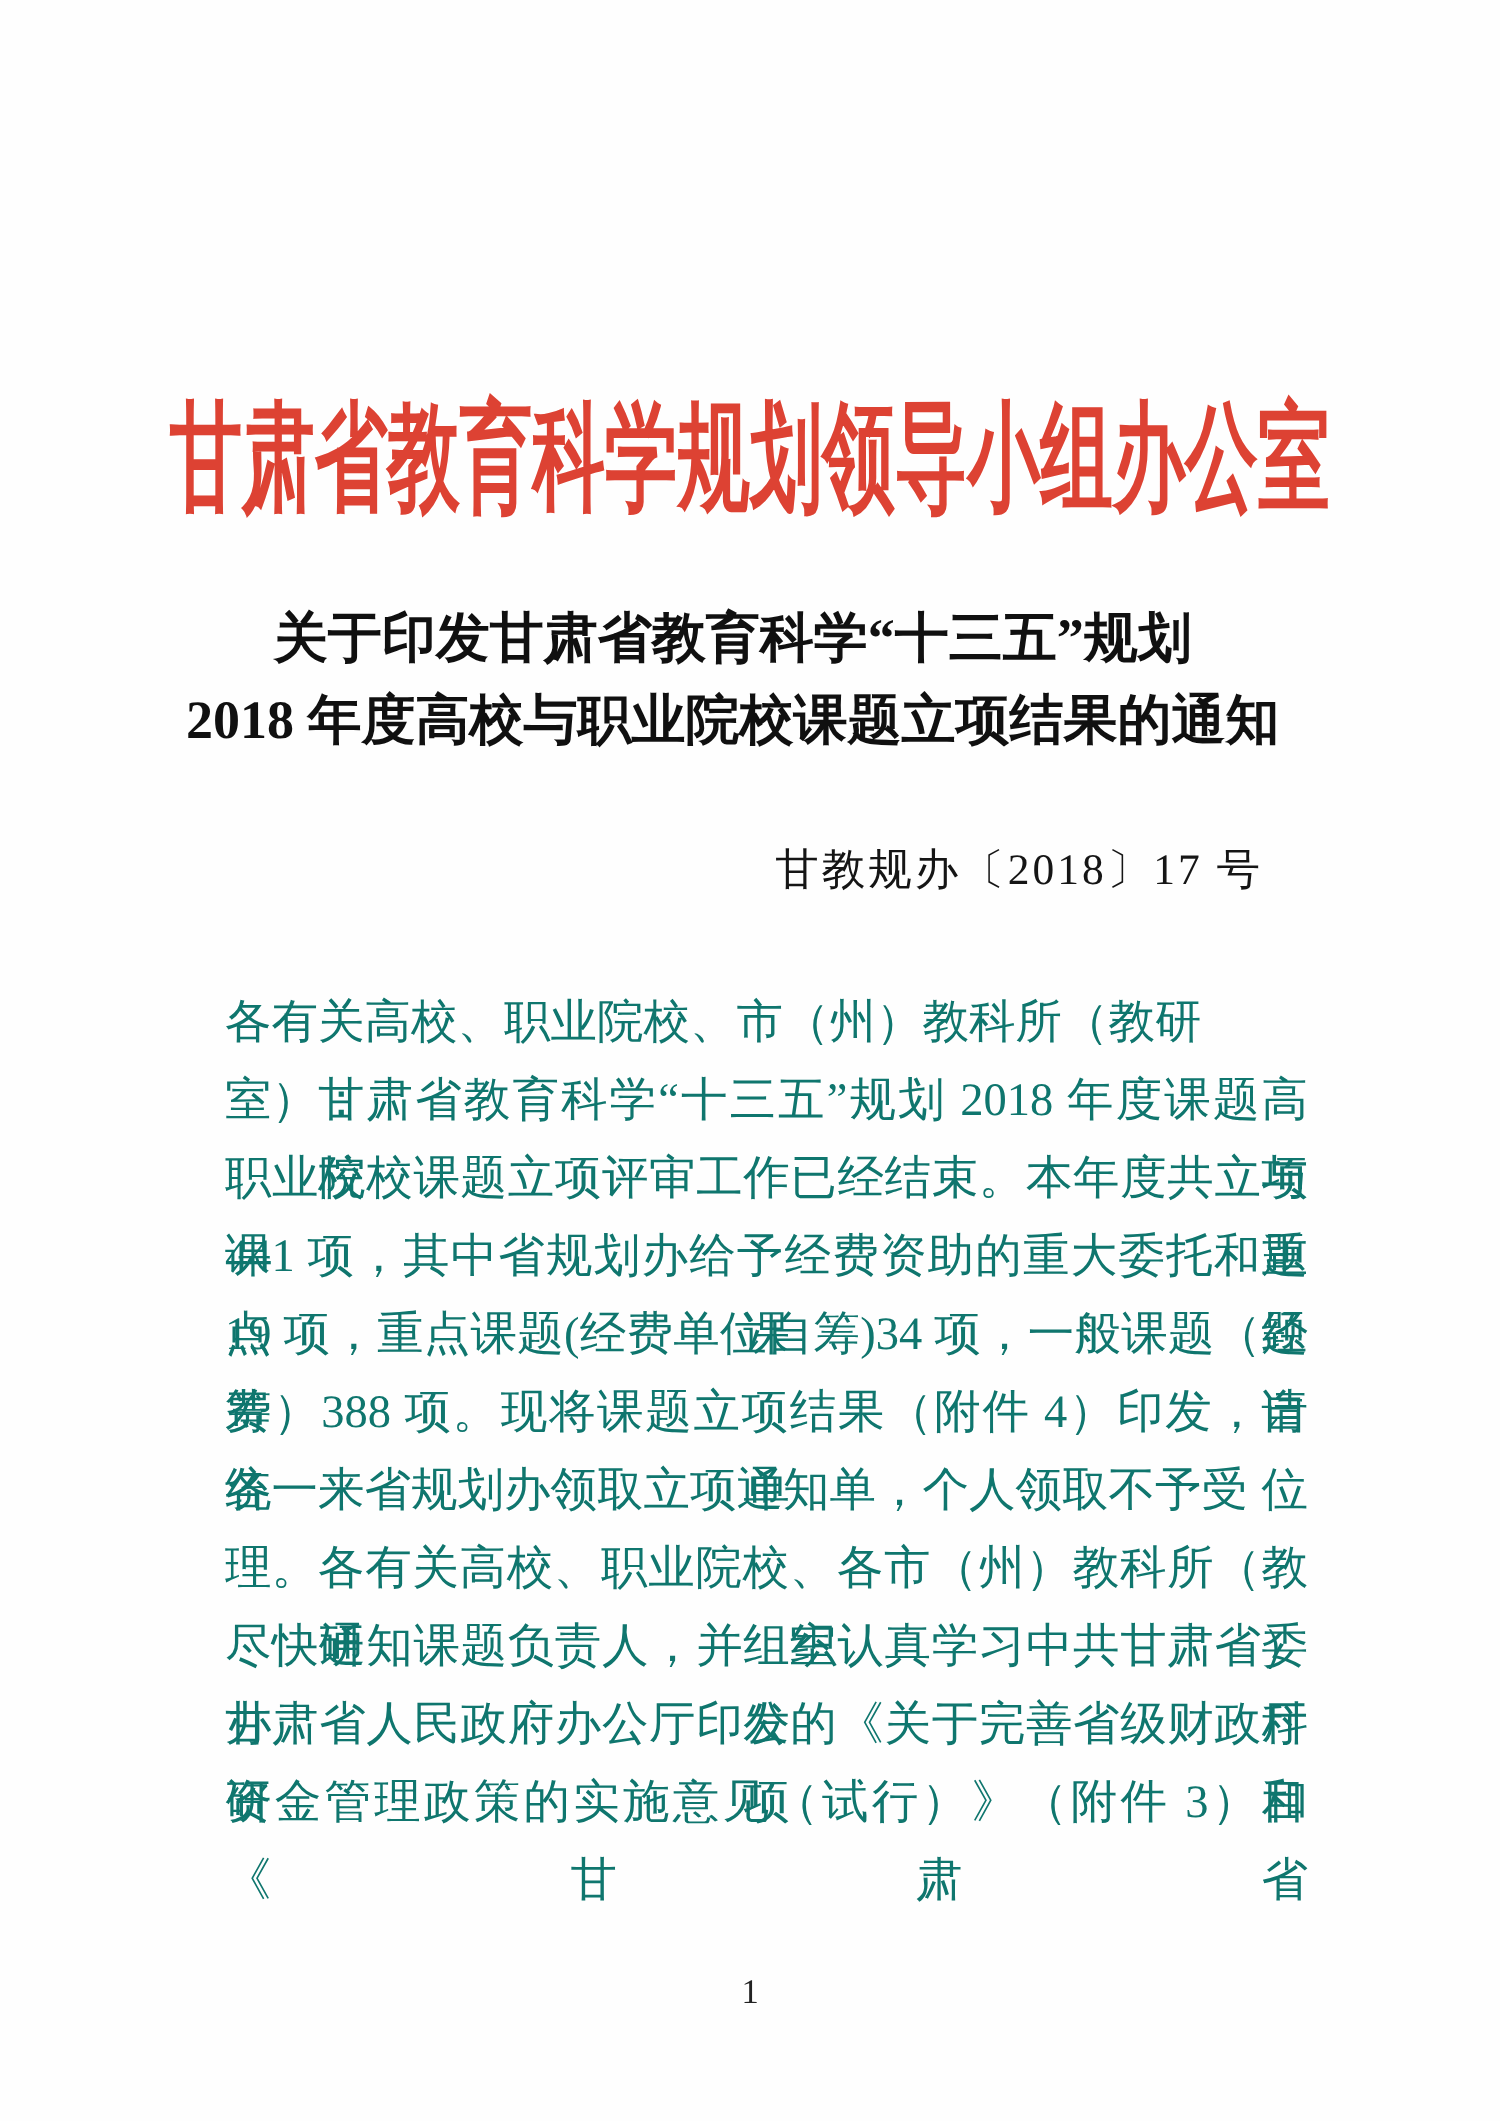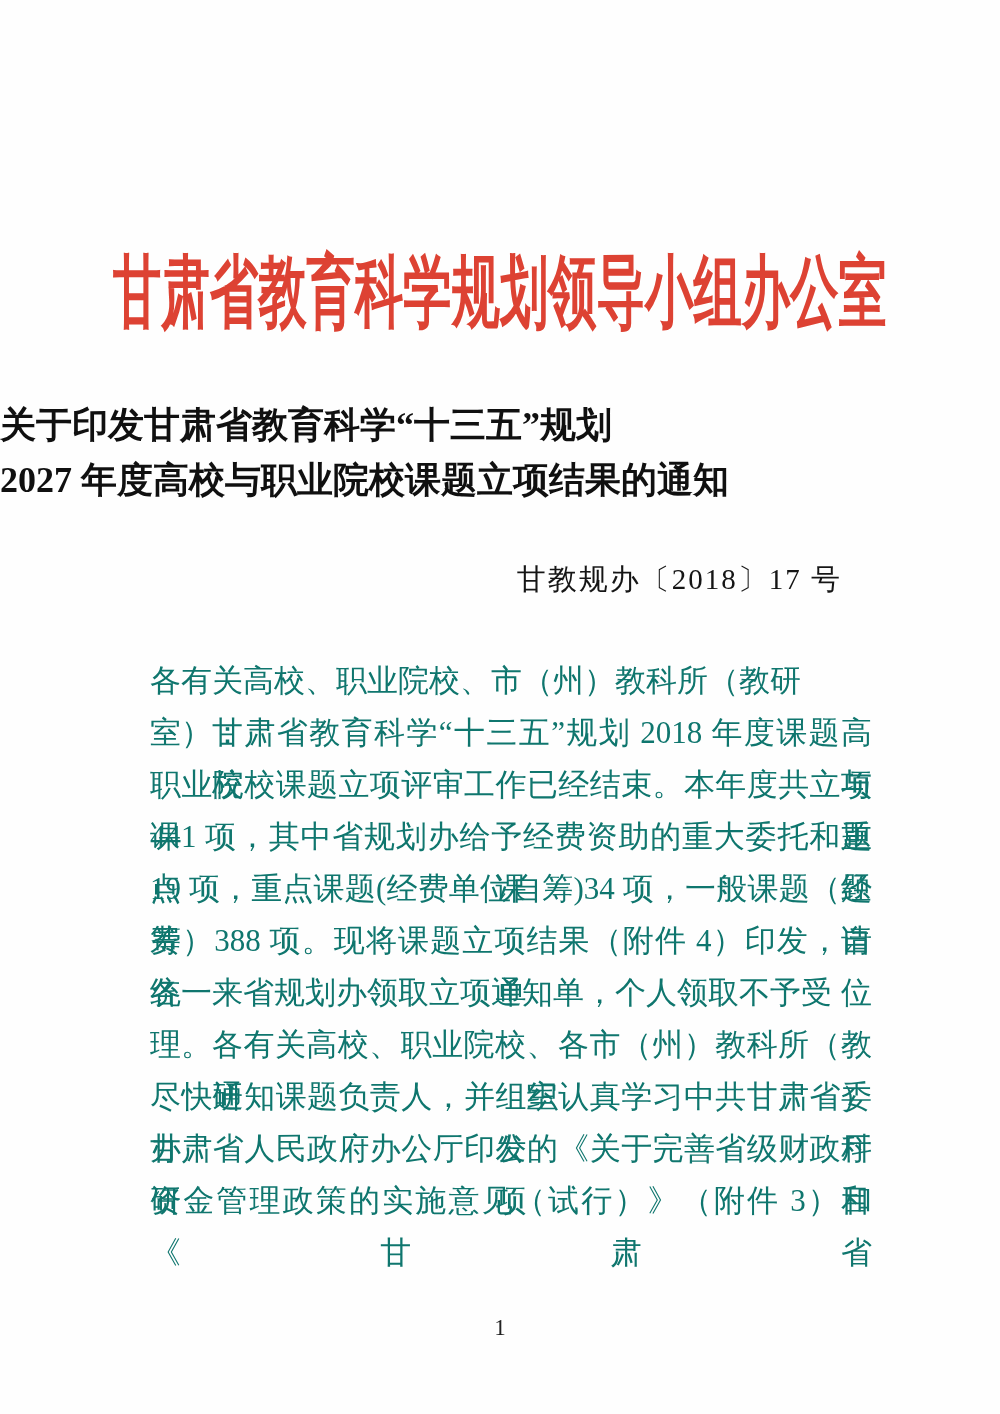--- a/index.html
+++ b/index.html
@@ -14,21 +14,21 @@
     margin: 0 auto;
     background: #fefefe;
     overflow: hidden;
     font-family: "Liberation Serif", "DejaVu Serif", serif;
     color: #1a1a1a;
   }
 
   
   .agency-banner {
     position: absolute;
-    top: 254px;
+    top: 268px;
     left: 0;
     width: 1000px;
     text-align: center;
   }
   .agency-banner .stretch {
     display: inline-block;
     font-size: 52px;
     font-weight: 700;
     line-height: 1;
     white-space: nowrap;
@@ -36,25 +36,26 @@
     transform: scale(0.93, 1.52);
     transform-origin: center top;
   }
 
   
   .doc-title {
     position: absolute;
     top: 398px;
     left: 0;
     width: 897px;
-    text-align: left;
+    text-align: center;
     font-weight: 700;
     font-size: 36px;
     line-height: 55px;
     color: #101010;
+    padding-left: 40px;
   }
   .doc-title .t-line { height: 55px; white-space: nowrap; }
 
   
   .doc-number {
     position: absolute;
     top: 560px;
     left: 0;
     width: 1000px;
     box-sizing: border-box;
@@ -105,21 +106,21 @@
 <body>
 
 <div class="page">
 
   <div class="agency-banner">
     <span class="stretch">甘肃省教育科学规划领导小组办公室</span>
   </div>
 
   <div class="doc-title">
     <div class="t-line">关于印发甘肃省教育科学“十三五”规划</div>
-    <div class="t-line">2027 年度高校与职业院校课题立项结果的通知</div>
+    <div class="t-line">2018 年度高校与职业院校课题立项结果的通知</div>
   </div>
 
   <div class="doc-number">甘教规办〔2018〕17 号</div>
 
   <div class="doc-body">
     <div class="b-line">各有关高校、职业院校、市（州）教科所（教研室）：</div>
     <div class="b-line indent j">甘肃省教育科学“十三五”规划 2018 年度课题高校与</div>
     <div class="b-line j">职业院校课题立项评审工作已经结束。本年度共立项课题</div>
     <div class="b-line j">441 项，其中省规划办给予经费资助的重大委托和重点课题</div>
     <div class="b-line j">19 项，重点课题(经费单位自筹)34 项，一般课题（经费自</div>

